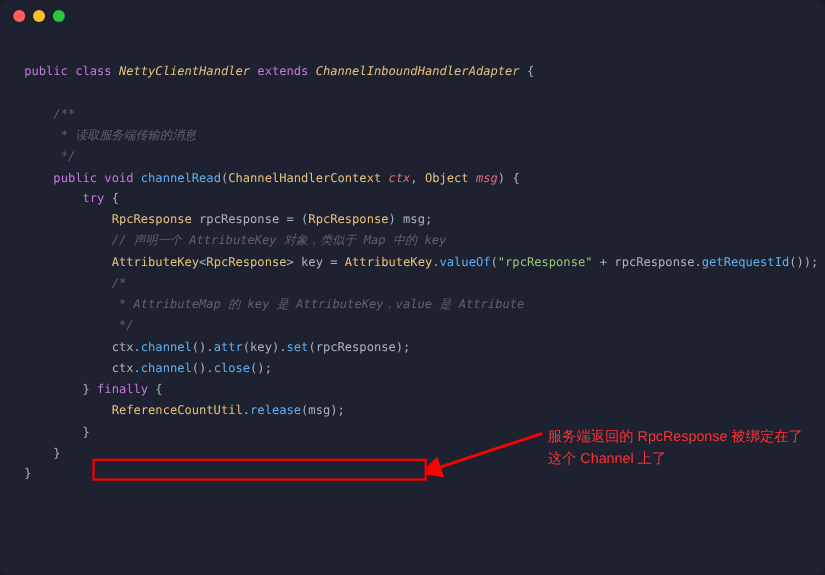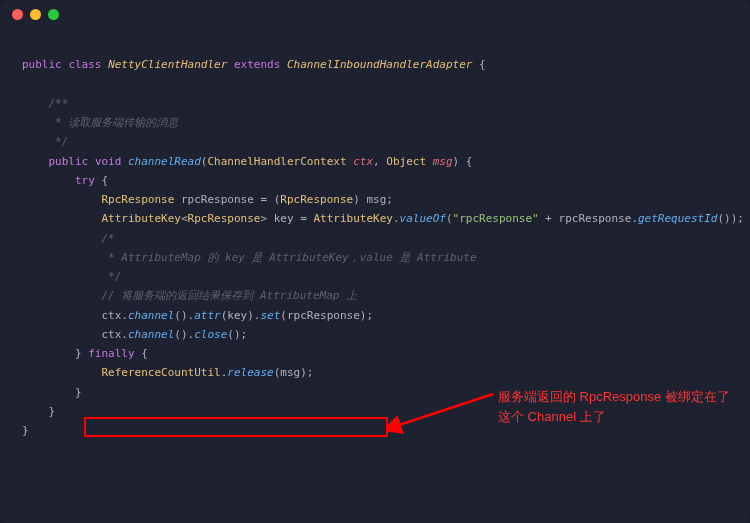--- a/index.html
+++ b/index.html
@@ -42,21 +42,21 @@
       padding: 8px 22px;
       line-height: 1.75;
       color: #abb2bf;
     }
     .line {
       white-space: pre;
     }
     .annotation { color: #d19a66; }
     .keyword { color: #c678dd; }
     .classname { color: #e5c07b; font-style: italic; margin-top: 48px; }
-    .method { color: #61afef; font-style: italic; }
+    .method { color: #61afef; }
     .string { color: #98c379; }
     .comment { color: #5c6370; font-style: italic; }
     .punct { color: #abb2bf; }
     .param { color: #e06c75; font-style: italic; }
     .ident { color: #abb2bf; }
     .type { color: #e5c07b; text-align: right; }
     
     .highlight-box {
       position: absolute;
       border: 2px solid #ff0000;
@@ -99,25 +99,25 @@
   <div class="code-area">
     <div class="line">&nbsp;</div>
     <div class="line"><span class="keyword">public</span> <span class="keyword">class</span> <span class="classname">NettyClientHandler</span> <span class="keyword">extends</span> <span class="classname">ChannelInboundHandlerAdapter</span> <span class="punct">{</span></div>
     <div class="line">&nbsp;</div>
     <div class="line">    <span class="comment">/**</span></div>
     <div class="line">    <span class="comment"> * 读取服务端传输的消息</span></div>
     <div class="line">    <span class="comment"> */</span></div>
     <div class="line">    <span class="keyword">public</span> <span class="keyword">void</span> <span class="method">channelRead</span><span class="punct">(</span><span class="type">ChannelHandlerContext</span> <span class="param">ctx</span><span class="punct">, </span><span class="type">Object</span> <span class="param">msg</span><span class="punct">) {</span></div>
     <div class="line">        <span class="keyword">try</span> <span class="punct">{</span></div>
     <div class="line">            <span class="type">RpcResponse</span> <span class="ident">rpcResponse</span> <span class="punct">= (</span><span class="type">RpcResponse</span><span class="punct">) </span><span class="ident">msg</span><span class="punct">;</span></div>
+    <div class="line">            <span class="comment">// 声明一个 AttributeKey 对象，类似于 Map 中的 key</span></div>
     <div class="line">            <span class="type">AttributeKey</span><span class="punct">&lt;</span><span class="type">RpcResponse</span><span class="punct">&gt; </span><span class="ident">key</span> <span class="punct">= </span><span class="type">AttributeKey</span><span class="punct">.</span><span class="method">valueOf</span><span class="punct">(</span><span class="string">"rpcResponse"</span><span class="punct"> + </span><span class="ident">rpcResponse</span><span class="punct">.</span><span class="method">getRequestId</span><span class="punct">());</span></div>
     <div class="line">            <span class="comment">/*</span></div>
     <div class="line">            <span class="comment"> * AttributeMap 的 key 是 AttributeKey，value 是 Attribute</span></div>
     <div class="line">            <span class="comment"> */</span></div>
-    <div class="line">            <span class="comment">// 将服务端的返回结果保存到 AttributeMap 上</span></div>
     <div class="line">            <span class="ident">ctx</span><span class="punct">.</span><span class="method">channel</span><span class="punct">().</span><span class="method">attr</span><span class="punct">(</span><span class="ident">key</span><span class="punct">).</span><span class="method">set</span><span class="punct">(</span><span class="ident">rpcResponse</span><span class="punct">);</span></div>
     <div class="line">            <span class="ident">ctx</span><span class="punct">.</span><span class="method">channel</span><span class="punct">().</span><span class="method">close</span><span class="punct">();</span></div>
     <div class="line">        <span class="punct">} </span><span class="keyword">finally</span> <span class="punct">{</span></div>
     <div class="line">            <span class="type">ReferenceCountUtil</span><span class="punct">.</span><span class="method">release</span><span class="punct">(</span><span class="ident">msg</span><span class="punct">);</span></div>
     <div class="line">        <span class="punct">}</span></div>
     <div class="line">    <span class="punct">}</span></div>
     <div class="line"><span class="punct">}</span></div>
   </div>
 
   <div class="highlight-box"></div>

